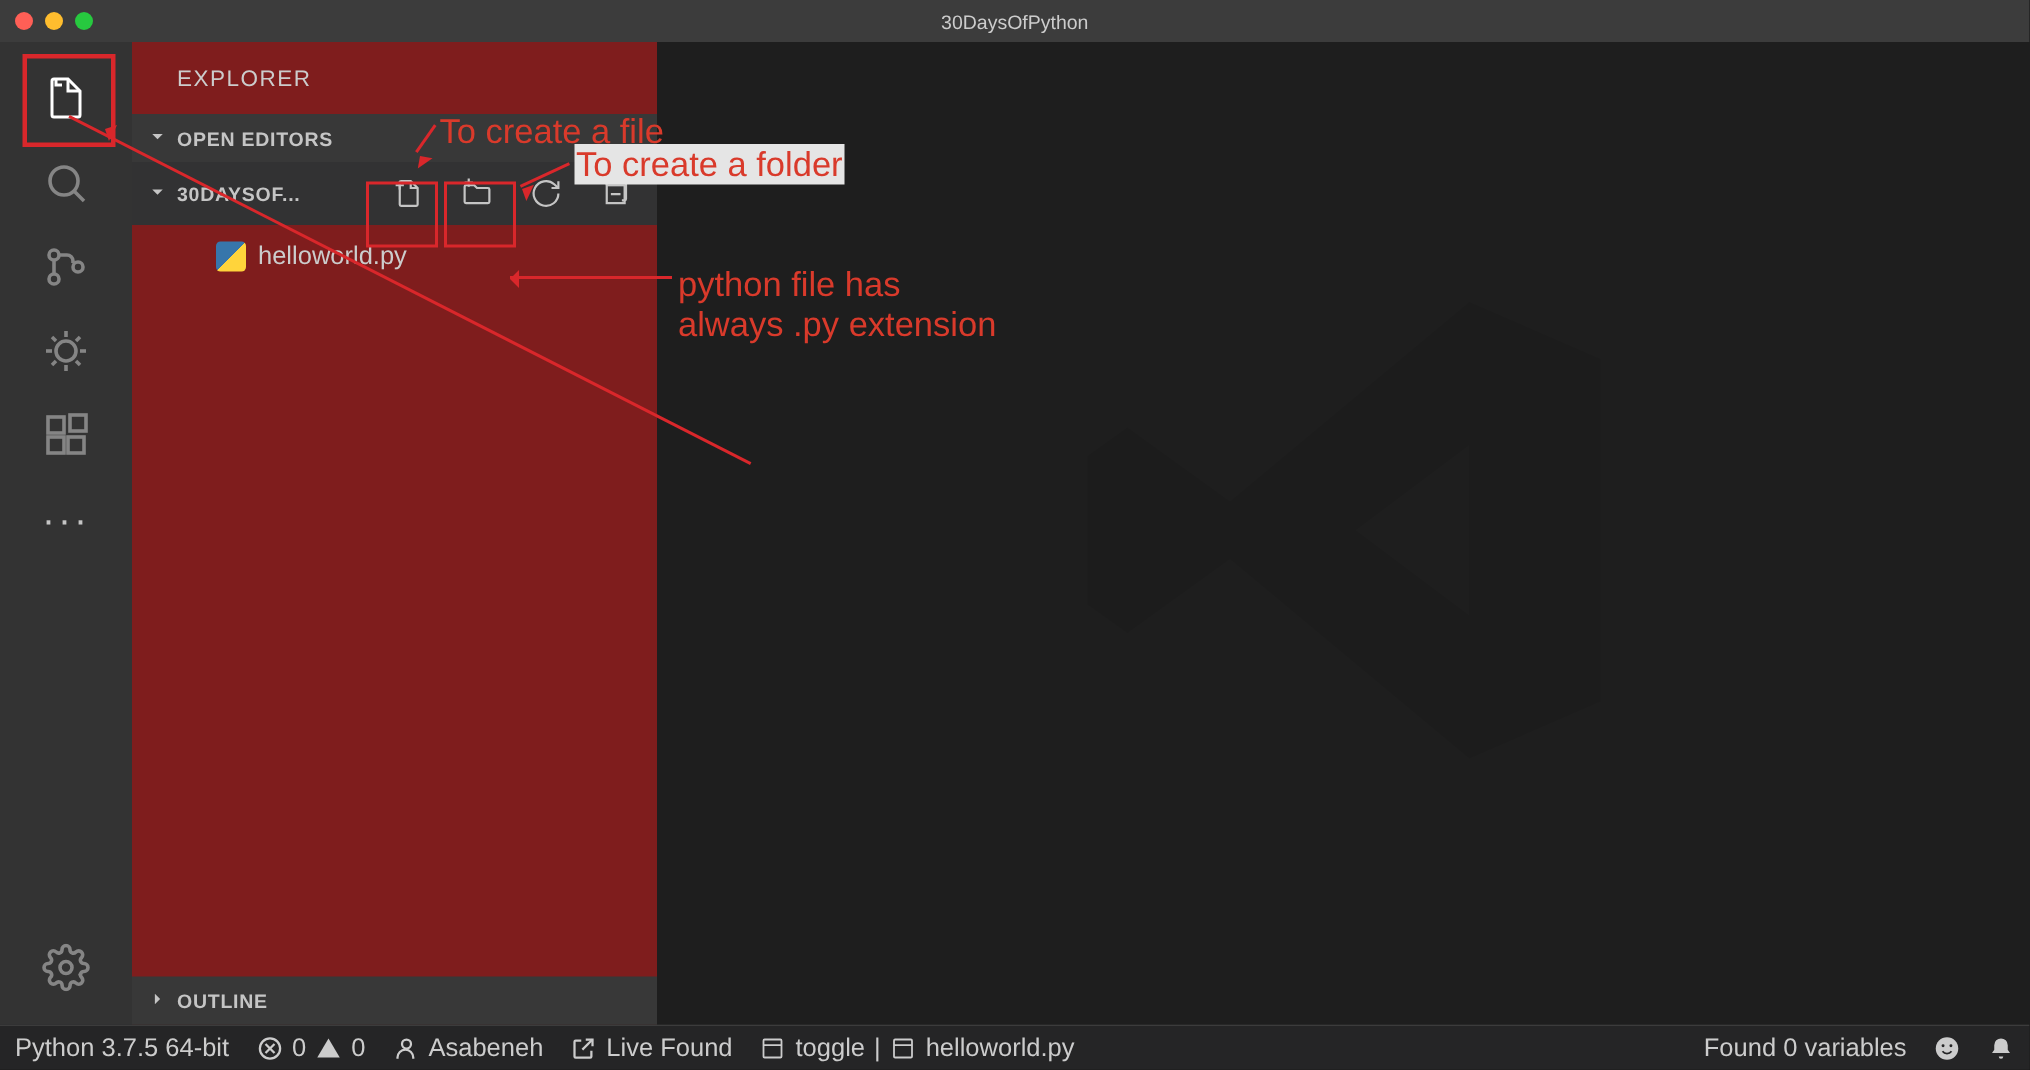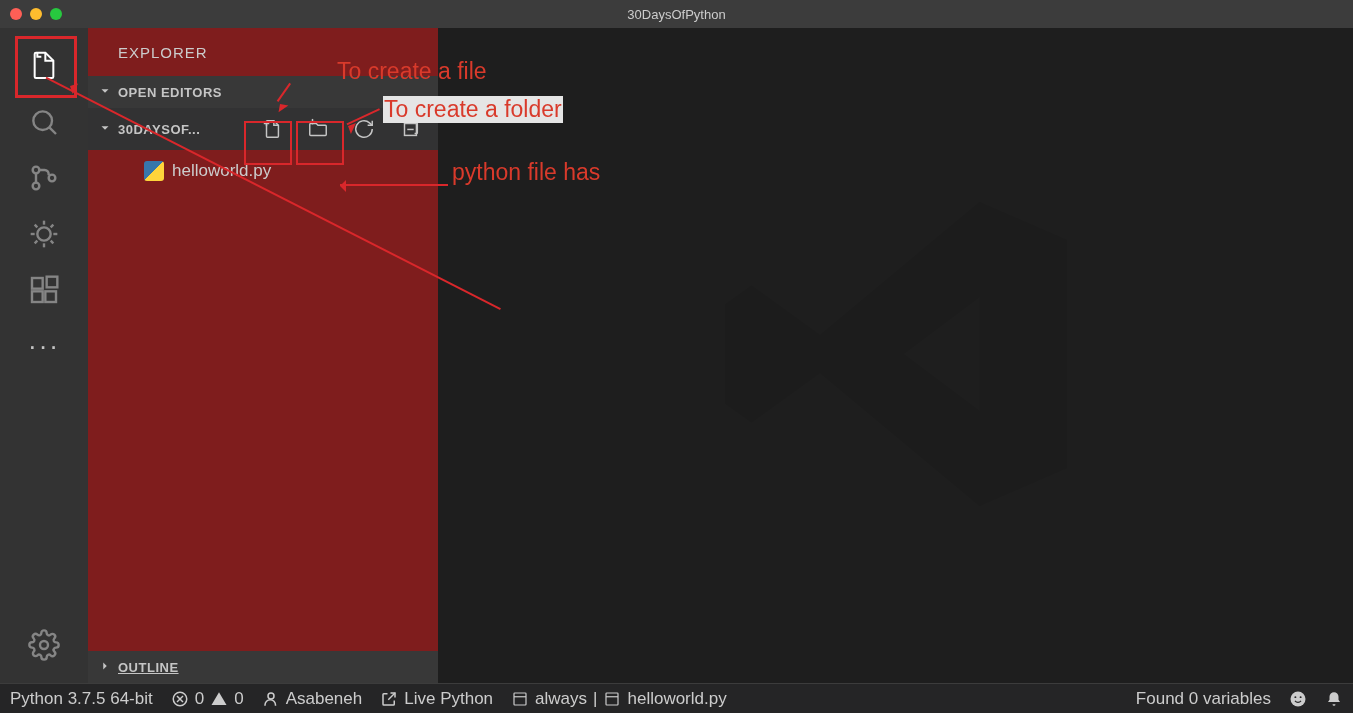--- a/index.html
+++ b/index.html
@@ -25,21 +25,21 @@
   .ab-icon svg { width: 32px; height: 32px; }
   .ab-spacer { flex: 1; }
   .ab-bottom { margin-bottom: 10px; }
   
   
   .side-bar { width: 350px; background: #7f1d1d; display: flex; flex-direction: column; flex-shrink: 0; }
   .sb-title { height: 48px; display: flex; align-items: center; padding-left: 30px; color: #cccccc; font-size: 15px; letter-spacing: 1px; }
   .sb-section-header { height: 32px; background: #383838; display: flex; align-items: center; padding-left: 10px; color: #c5c5c5; font-size: 13px; font-weight: 600; letter-spacing: .5px; cursor: pointer; }
   .sb-section-header .chev { margin-right: 6px; }
   .sb-section-header.folder { background: #323233; position: relative; }
-  .sb-section-header.outline { margin-top: auto; text-decoration: underline; }
+  .sb-section-header.outline { margin-top: auto; }
   .sb-actions { position: absolute; right: 6px; display: flex; gap: 2px; }
   .sb-action { width: 44px; height: 36px; display: flex; align-items: center; justify-content: center; color: #c5c5c5; cursor: pointer; }
   .sb-action svg { width: 22px; height: 22px; }
   .sb-folder-label { flex: none; }
   
   .sb-tree { padding-top: 6px; }
   .tree-item { height: 30px; display: flex; align-items: center; padding-left: 56px; color: #cccccc; font-size: 17px; cursor: pointer; }
   .py-icon { width: 20px; height: 20px; margin-right: 8px; background: linear-gradient(135deg,#3776ab 50%,#ffd43b 50%); border-radius: 3px; }
   
   
@@ -227,28 +227,28 @@
           <path d="M4 21v-1a7 7 0 0 1 14 0v1"></path>
         </svg>
       <span>Asabeneh</span>
     </div>
     <div class="status-item">
       <svg viewBox="0 0 24 24" fill="none" stroke="currentColor" stroke-width="2">
           <path d="M14 4h6v6"></path>
           <path d="M20 4l-9 9"></path>
           <path d="M19 14v5a1 1 0 0 1-1 1H5a1 1 0 0 1-1-1V6a1 1 0 0 1 1-1h5"></path>
         </svg>
-      <span>Live Python</span>
+      <span>Live Found</span>
     </div>
     <div class="status-item">
       <svg viewBox="0 0 24 24" fill="none" stroke="currentColor" stroke-width="1.6">
           <rect x="4" y="4" width="16" height="16" rx="1"></rect>
           <line x1="4" y1="9" x2="20" y2="9"></line>
         </svg>
-      <span>always</span>
+      <span>toggle</span>
       <span>|</span>
       <svg viewBox="0 0 24 24" fill="none" stroke="currentColor" stroke-width="1.6">
           <rect x="4" y="4" width="16" height="16" rx="1"></rect>
           <line x1="4" y1="9" x2="20" y2="9"></line>
         </svg>
       <span>helloworld.py</span>
     </div>
     <div class="status-spacer"></div>
     <div class="status-item">
       <span>Found 0 variables</span>
@@ -266,24 +266,25 @@
           <path d="M12 3a6 6 0 0 0-6 6v4l-2 3h16l-2-3V9a6 6 0 0 0-6-6z"></path>
           <path d="M10 19a2 2 0 0 0 4 0"></path>
         </svg>
     </div>
   </div>
 
   <div class="anno-box" style="left:15px; top:36px; width:62px; height:62px;"></div>
   <div class="anno-box anno-box-sm" style="left:244px; top:121px; width:48px; height:44px;"></div>
   <div class="anno-box anno-box-sm" style="left:296px; top:121px; width:48px; height:44px;"></div>
 
-  <div class="anno" style="left:293px; top:58px;margin-left:44px;">To create a file</div>
+  <div class="anno" style="left:293px; top:74px;">To create a file</div>
   <div class="anno" style="left:383px; top:96px; background:#e5e5e5; padding:0 1px;">To create a folder</div>
-  <div class="anno" style="left:452px; top:159px; text-align:left;">
+  <div class="anno" style="left:452px; top:176px; text-align:left;">
     <div>python file has</div>
+    <div>always .py extension</div>
   </div>
 
   <div class="anno-line" style="left:291px; top:84px; width:22px; transform:rotate(125deg);"></div>
   <div class="arrowhead" style="left:274px; top:98px; border-right-color:#d9272b; transform:rotate(55deg);"></div>
 
   <div class="anno-line" style="left:380px; top:110px; width:36px; transform:rotate(155deg);"></div>
   <div class="arrowhead" style="left:342px; top:120px; border-right-color:#d9272b; transform:rotate(25deg);"></div>
 
   <div class="anno-line" style="left:448px; top:186px; width:108px; transform:rotate(180deg);"></div>
   <div class="arrowhead" style="left:334px; top:180px; border-right-color:#d9272b;"></div>

